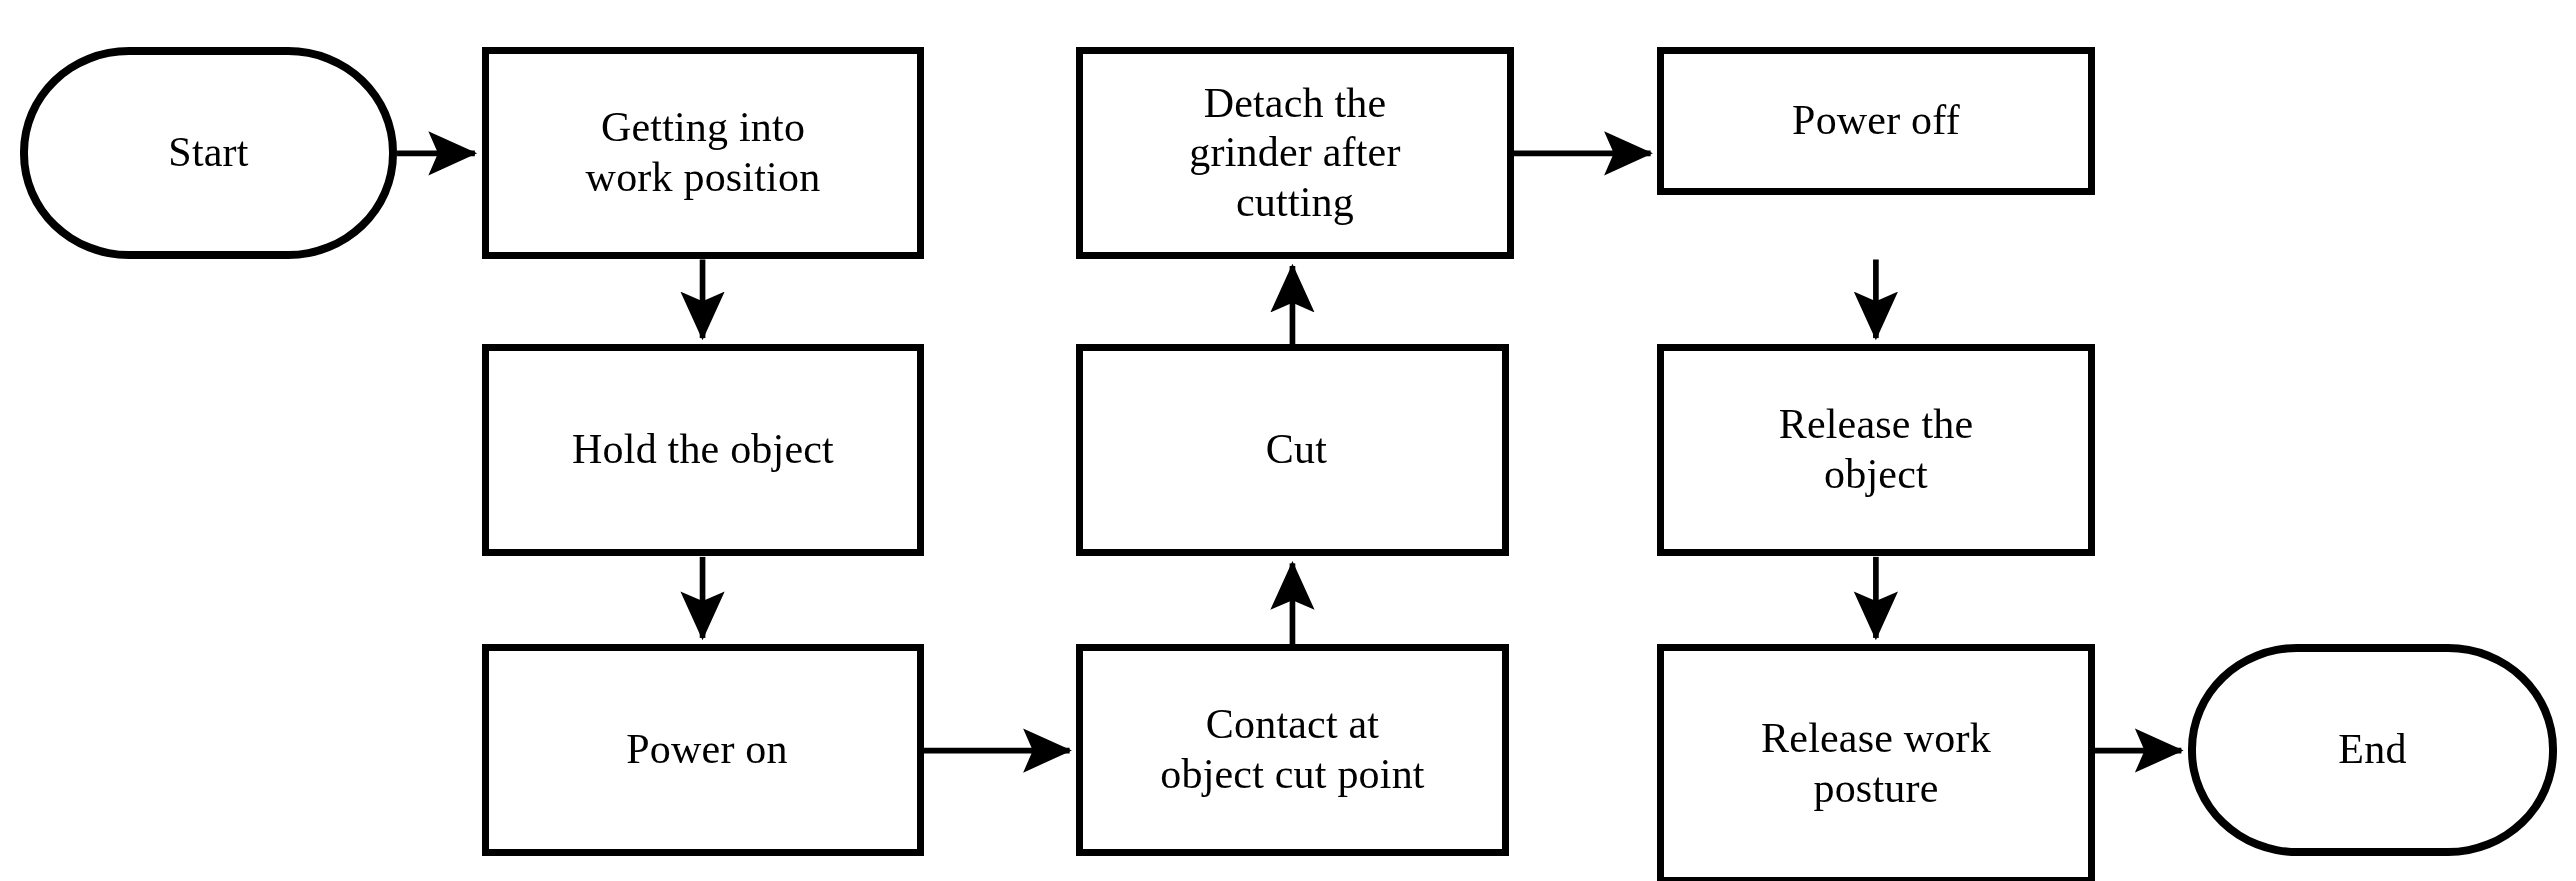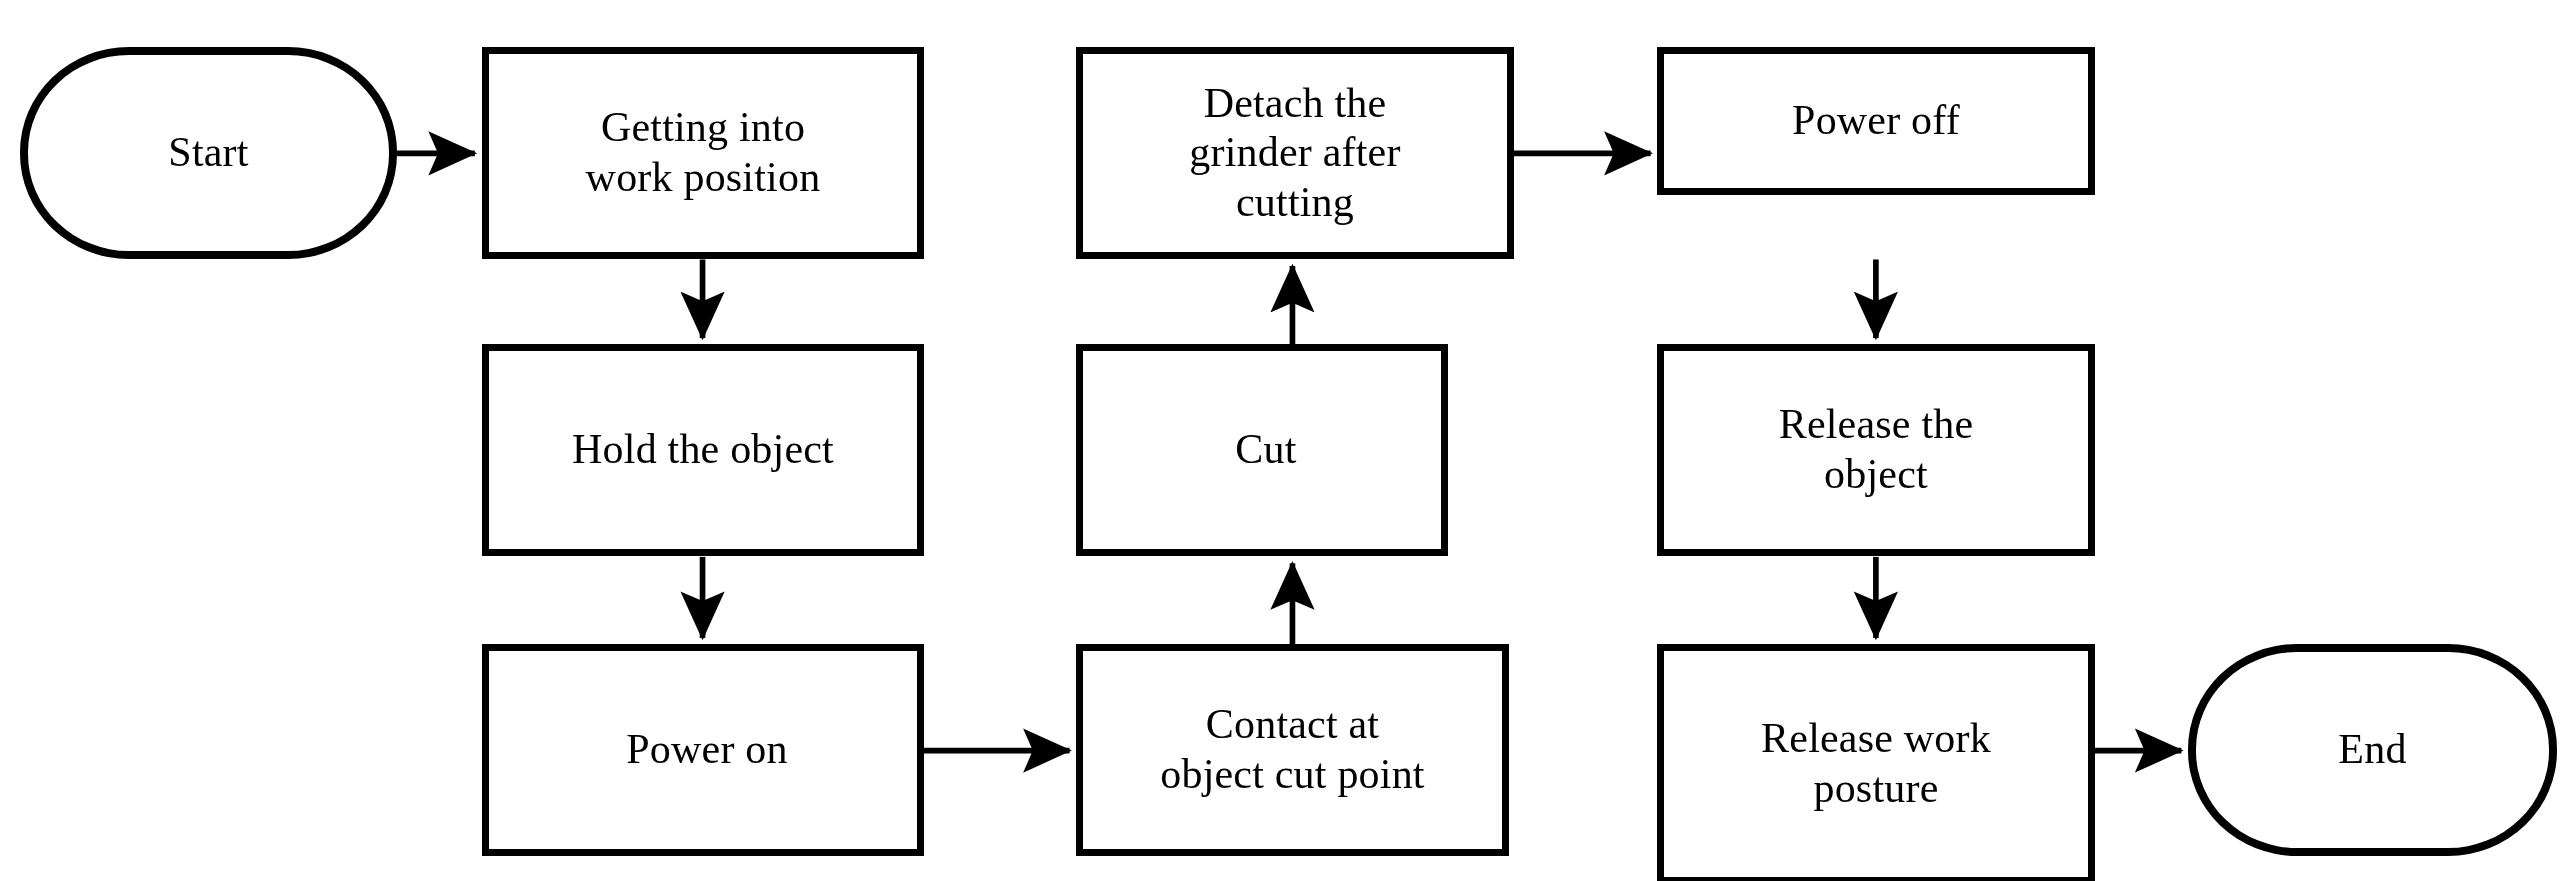--- a/index.html
+++ b/index.html
@@ -102,21 +102,21 @@
 
   <div class="node process" style="left:482px; top:644px; width:442px; height:212px;padding-left:8px;">
     <span class="node-label">Power on</span>
   </div>
 
   <div class="node process" style="left:1076px; top:644px; width:433px; height:212px;">
     <span class="node-label">Contact at
 object cut point</span>
   </div>
 
-  <div class="node process" style="left:1076px; top:344px; width:372px; height:212px;padding-left:8px;">
+  <div class="node process" style="left:1076px; top:344px; width:433px; height:212px;padding-left:8px;">
     <span class="node-label">Cut</span>
   </div>
 
   <div class="node process" style="left:1076px; top:47px; width:438px; height:212px;">
     <span class="node-label">Detach the
 grinder after
 cutting</span>
   </div>
 
   <div class="node process" style="left:1657px; top:47px; width:438px; height:148px;text-align:center;">

